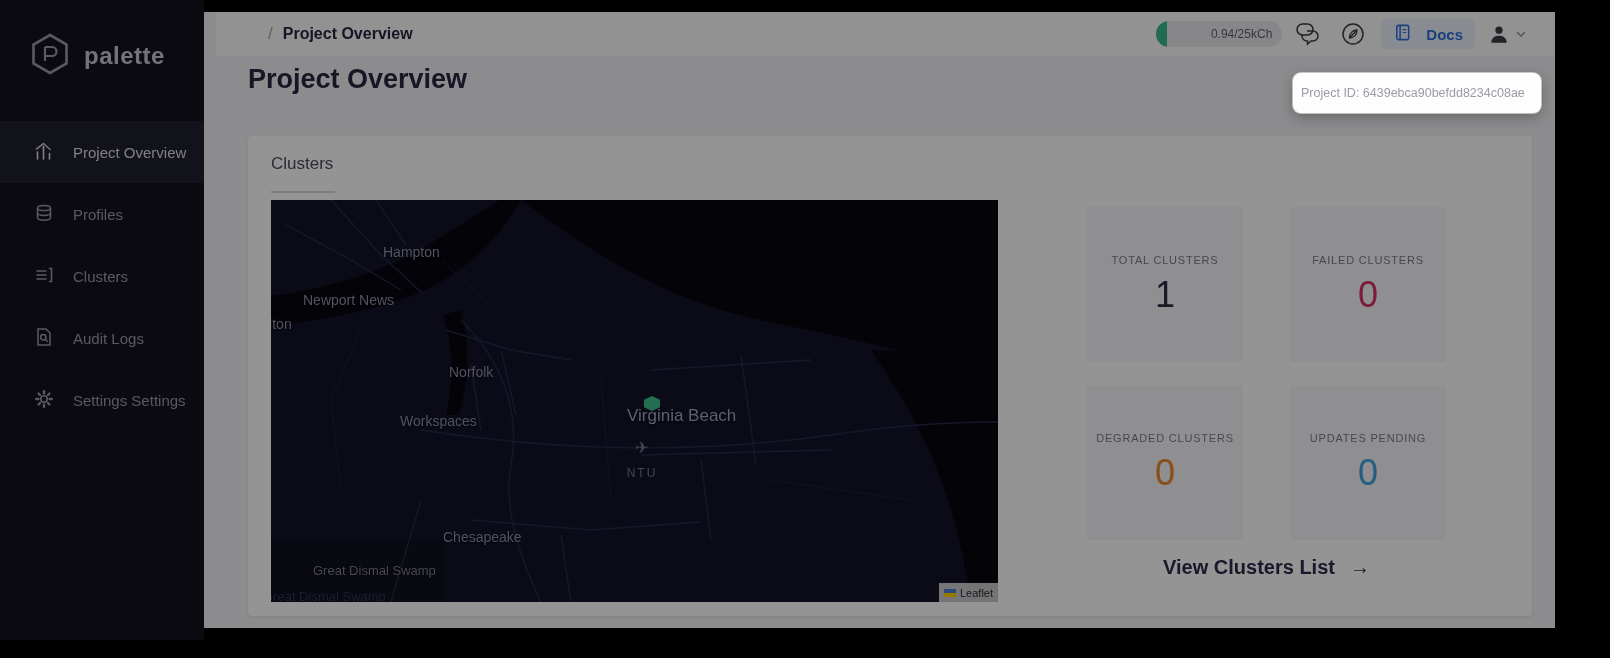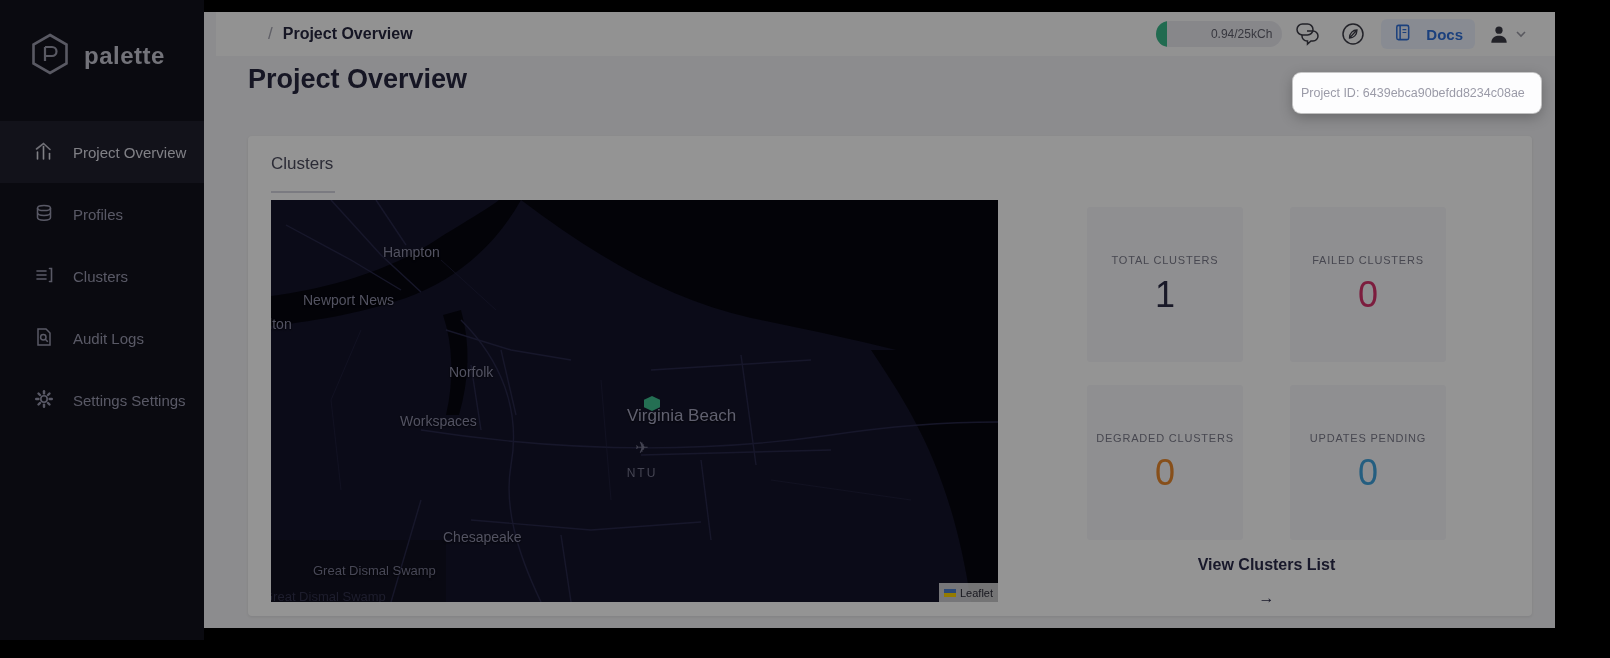--- a/index.html
+++ b/index.html
@@ -80,23 +80,23 @@
   .flag .b { height:4px; background:#4d7fce; }
   .flag .y { height:4px; background:#ffd500; }
 
   
   .stats-grid { position:absolute; left:839px; top:71px; width:359px; display:grid;
                 grid-template-columns:156px 156px; column-gap:47px; row-gap:23px; }
   .stat-card { height:155px; background:#f7f7fa; border-radius:3px; display:flex; flex-direction:column;
                align-items:center; justify-content:center; gap:8px; }
   .stat-label { font-size:11px; letter-spacing:.8px; color:#7b7b8a; }
   .stat-value { font-size:36px; font-weight:500; }
-  .view-link { position:absolute; left:839px; top:420px; width:359px; text-align:center; font-size:16px;
+  .view-link { position:absolute; left:839px; top:420px; width:359px; text-align:center; font-size:20px;
                font-weight:700; color:#2c2c4a; cursor:pointer; display:flex; justify-content:center;
-               align-items:center; gap:15px;flex-direction:column; }
+               align-items:center; gap:15px; }
 
   
   .overlay { position:absolute; left:0; top:0; width:1610px; height:658px;
              background:rgba(0,0,0,.42); z-index:40; pointer-events:none; }
   .tooltip { position:absolute; left:1293px; top:73px; width:248px; height:40px; background:#fdfdfe;
              border-radius:8px; z-index:50; display:flex; align-items:center; padding-left:8px;
              font-size:12.5px; color:#9b9ba8; white-space:nowrap; overflow:hidden;
              box-shadow:0 0 0 1px rgba(255,255,255,.55), 0 4px 14px rgba(0,0,0,.28); }
 </style>
 </head>

